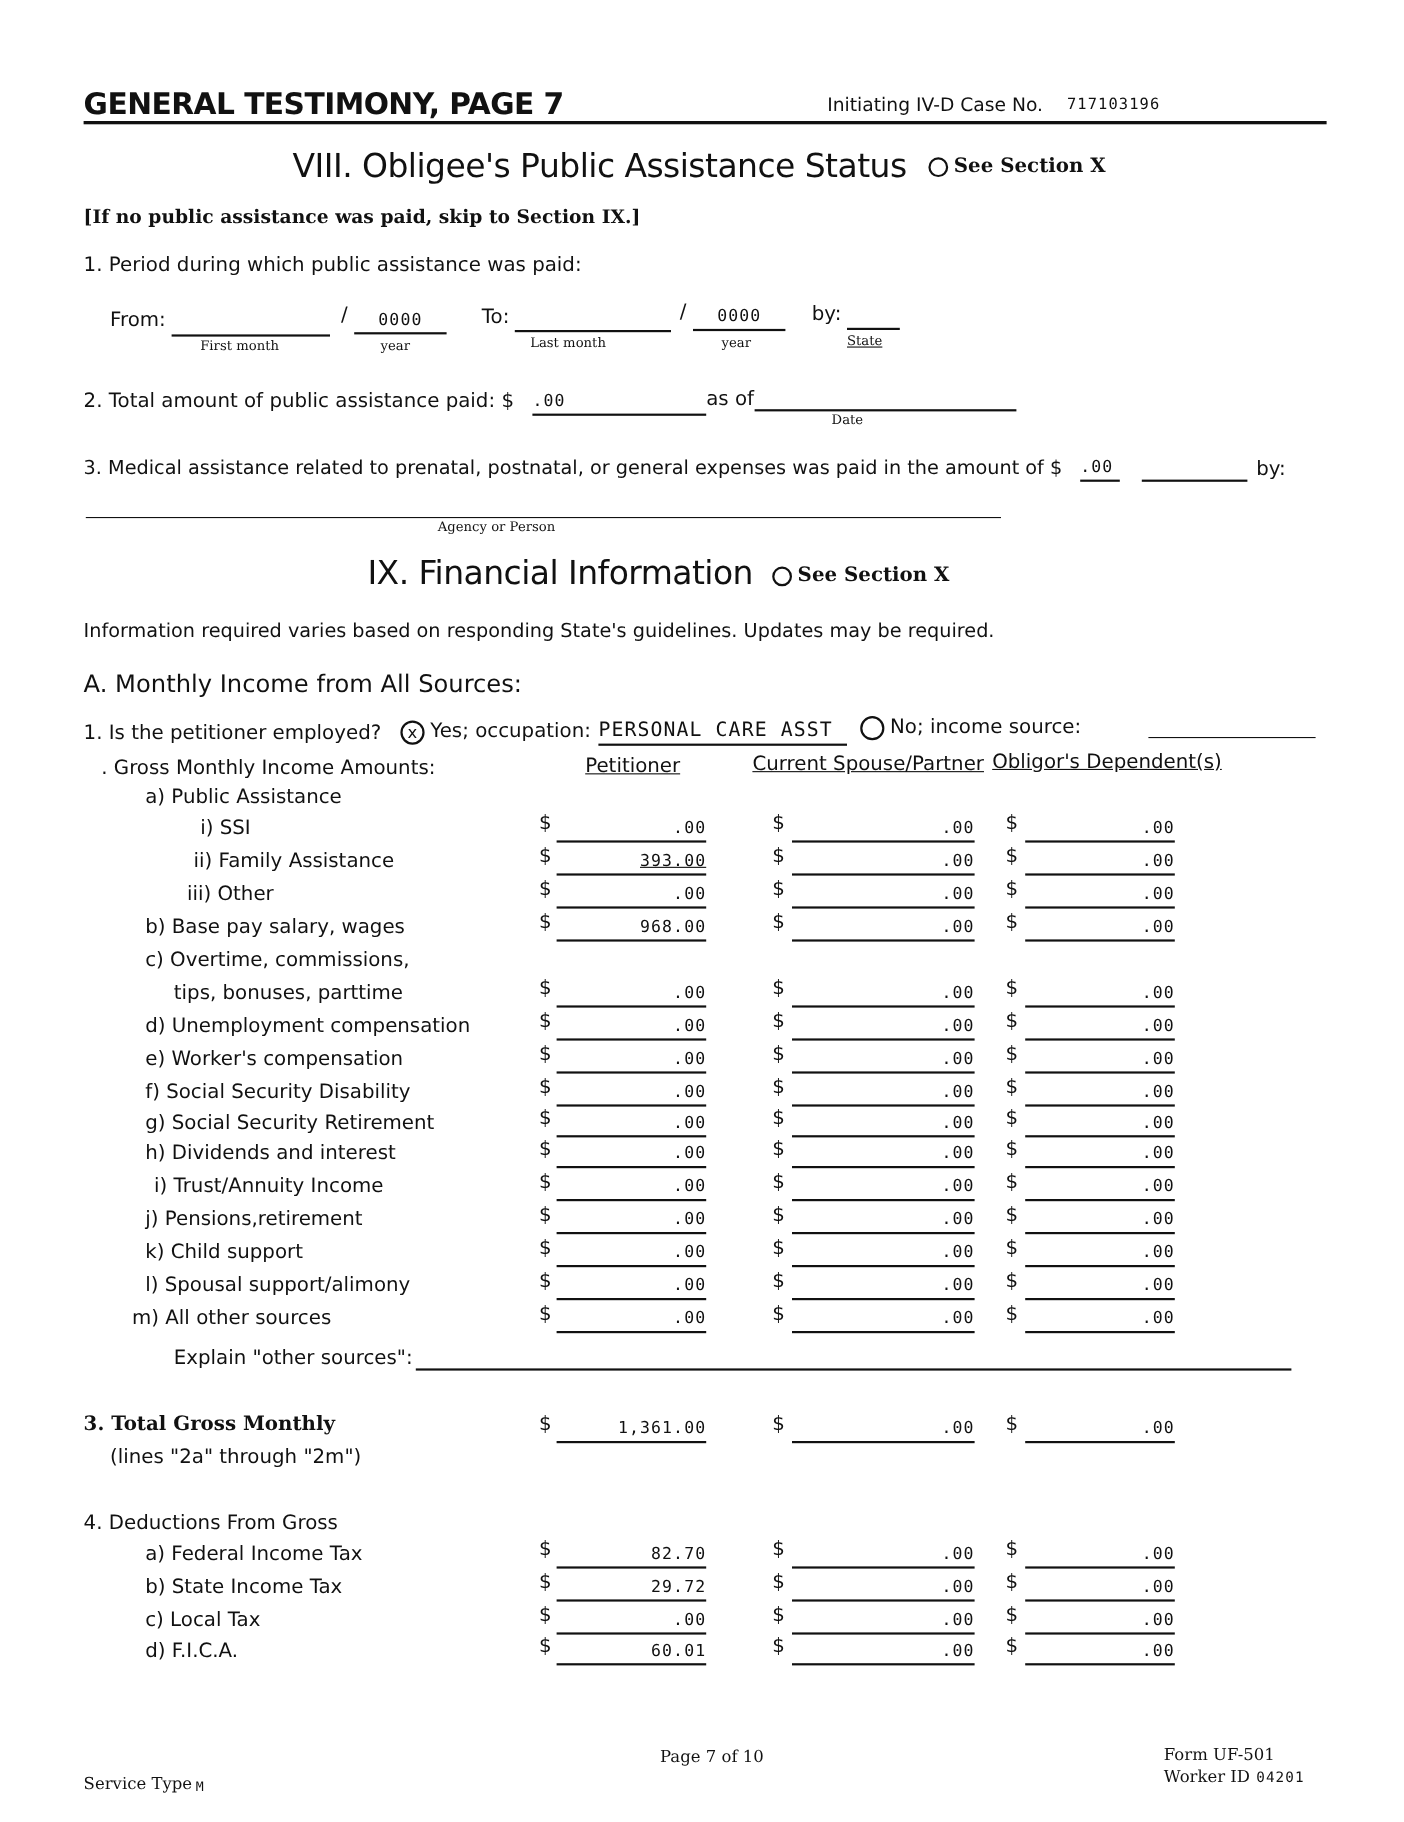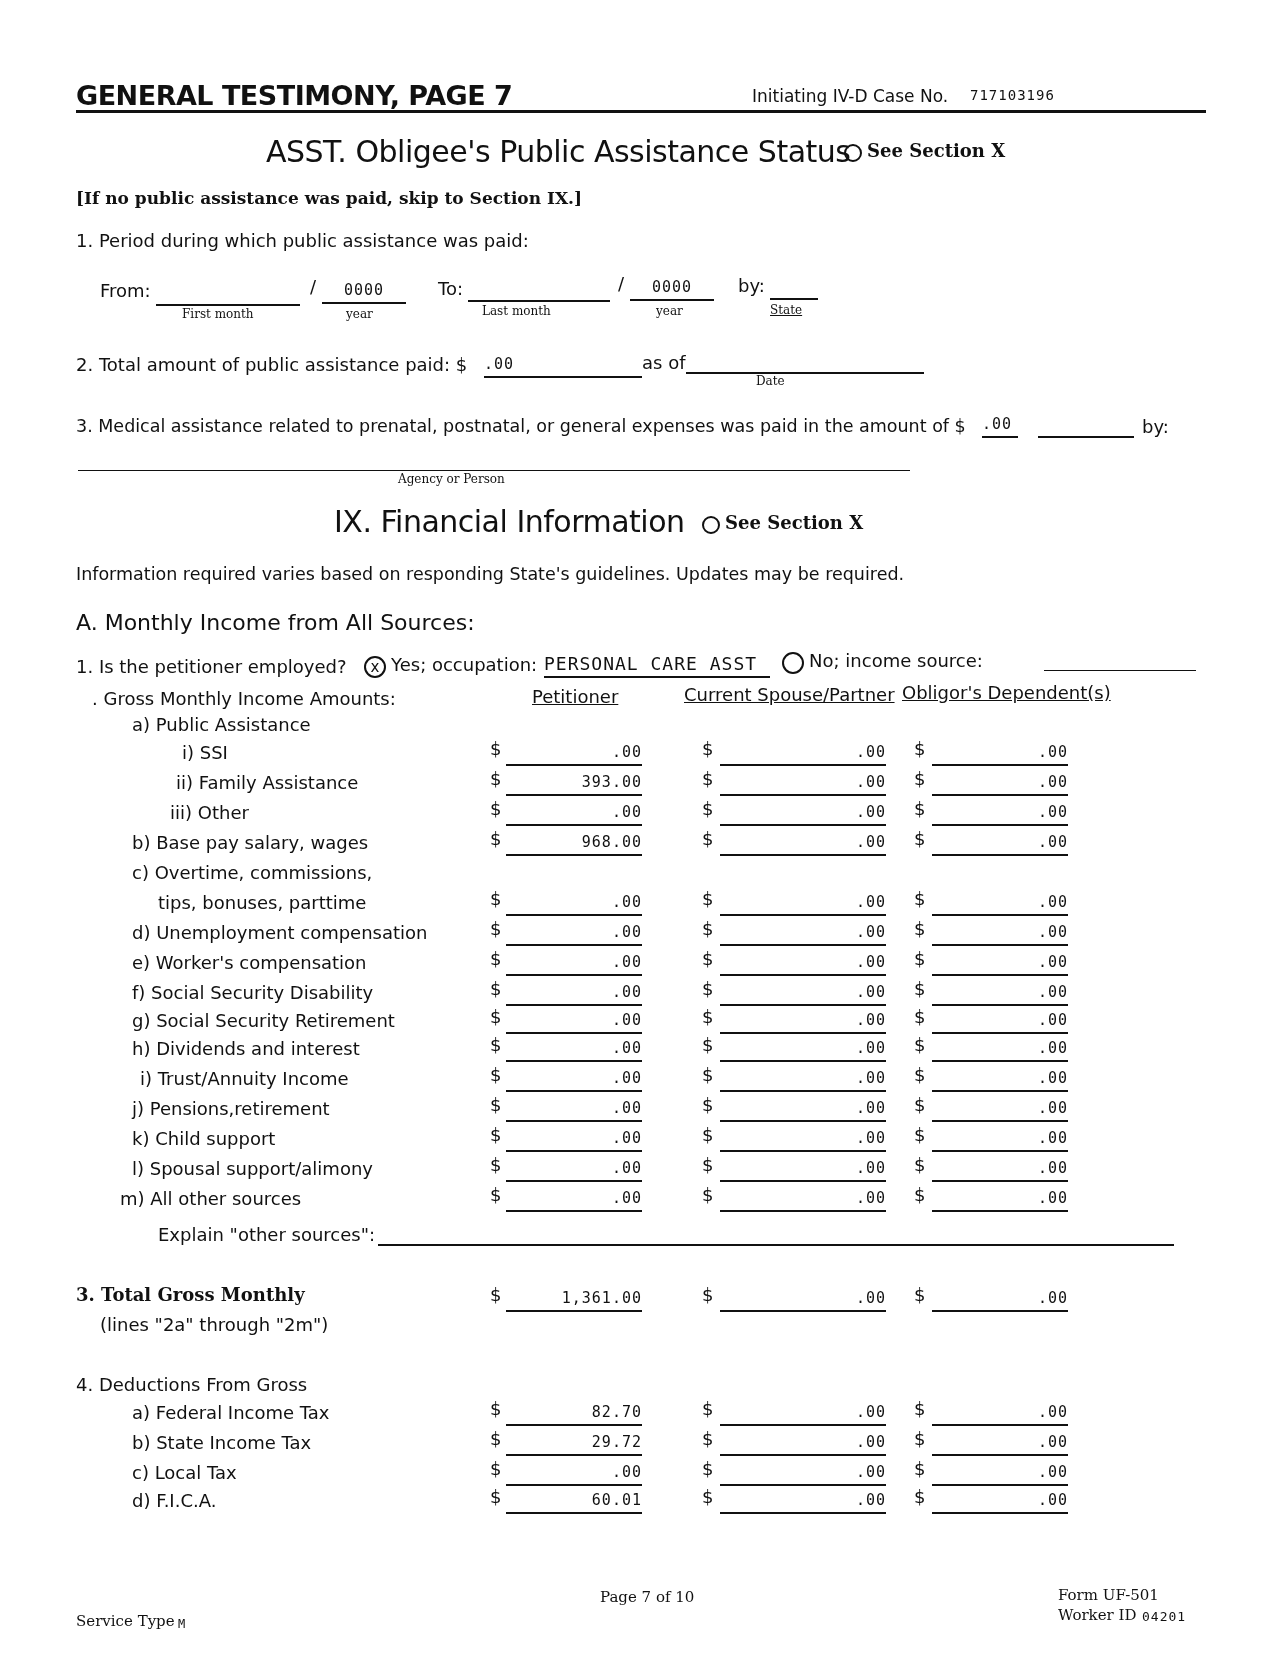--- a/index.html
+++ b/index.html
@@ -22,21 +22,21 @@
   .footer { font-family:"DejaVu Serif", serif; font-size:15px; }
 </style>
 </head>
 <body>
 
 <div class="abs title" style="left:76px;top:80px;">GENERAL TESTIMONY, PAGE 7</div>
 <div class="abs t" style="left:752px;top:86px;font-size:17px;">Initiating IV-D Case No.</div>
 <div class="abs mono" style="left:970px;top:87px;font-size:14px;">717103196</div>
 <div class="line" style="left:76px;top:110px;width:1130px;border-bottom:3px solid #111;"></div>
 
-<div class="abs sec" style="left:266px;top:134px;">ASST.  Obligee's Public Assistance Status</div>
+<div class="abs sec" style="left:266px;top:134px;">VIII.  Obligee's Public Assistance Status</div>
 <div class="abs" style="left:844px;top:140px;">
   <span class="radio"></span>
   <span class="seesec">See Section X</span>
 </div>
 <div class="abs t" style="left:76px;top:188px;font-weight:bold;font-family:'DejaVu Serif',serif;font-size:17px;">[If no public assistance was paid, skip to Section IX.]</div>
 
 <div class="abs t" style="left:76px;top:230px;">1. Period during which public assistance was paid:</div>
 
 <div class="abs t" style="left:100px;top:280px;">From:</div>
 <div class="field" style="left:156px;top:280px;width:144px;"></div>
@@ -99,21 +99,21 @@
 <div id="income-rows">
     <div class="abs t" style="left: 182px; top: 742px;">i) SSI</div>
     <div class="dollar" style="left: 490px; top: 738px;">$</div>
     <div class="field" style="left: 506px; width: 136px; top: 740px;">.00</div>
     <div class="dollar" style="left: 702px; top: 738px;">$</div>
     <div class="field" style="left: 720px; width: 166px; top: 740px;">.00</div>
     <div class="dollar" style="left: 914px; top: 738px;">$</div>
     <div class="field" style="left: 932px; width: 136px; top: 740px;">.00</div>
     <div class="abs t" style="left: 176px; top: 772px;">ii) Family Assistance</div>
     <div class="dollar" style="left: 490px; top: 768px;">$</div>
-    <div class="field" style="left: 506px; width: 136px; top: 770px;">393.00</div>
+    <div class="field" style="left: 506px; width: 136px; top: 770px; text-decoration: underline;">393.00</div>
     <div class="dollar" style="left: 702px; top: 768px;">$</div>
     <div class="field" style="left: 720px; width: 166px; top: 770px;">.00</div>
     <div class="dollar" style="left: 914px; top: 768px;">$</div>
     <div class="field" style="left: 932px; width: 136px; top: 770px;">.00</div>
     <div class="abs t" style="left: 170px; top: 802px; text-align: right;">iii) Other</div>
     <div class="dollar" style="left: 490px; top: 798px;">$</div>
     <div class="field" style="left: 506px; width: 136px; top: 800px;">.00</div>
     <div class="dollar" style="left: 702px; top: 798px;">$</div>
     <div class="field" style="left: 720px; width: 166px; top: 800px;">.00</div>
     <div class="dollar" style="left: 914px; top: 798px;">$</div>

